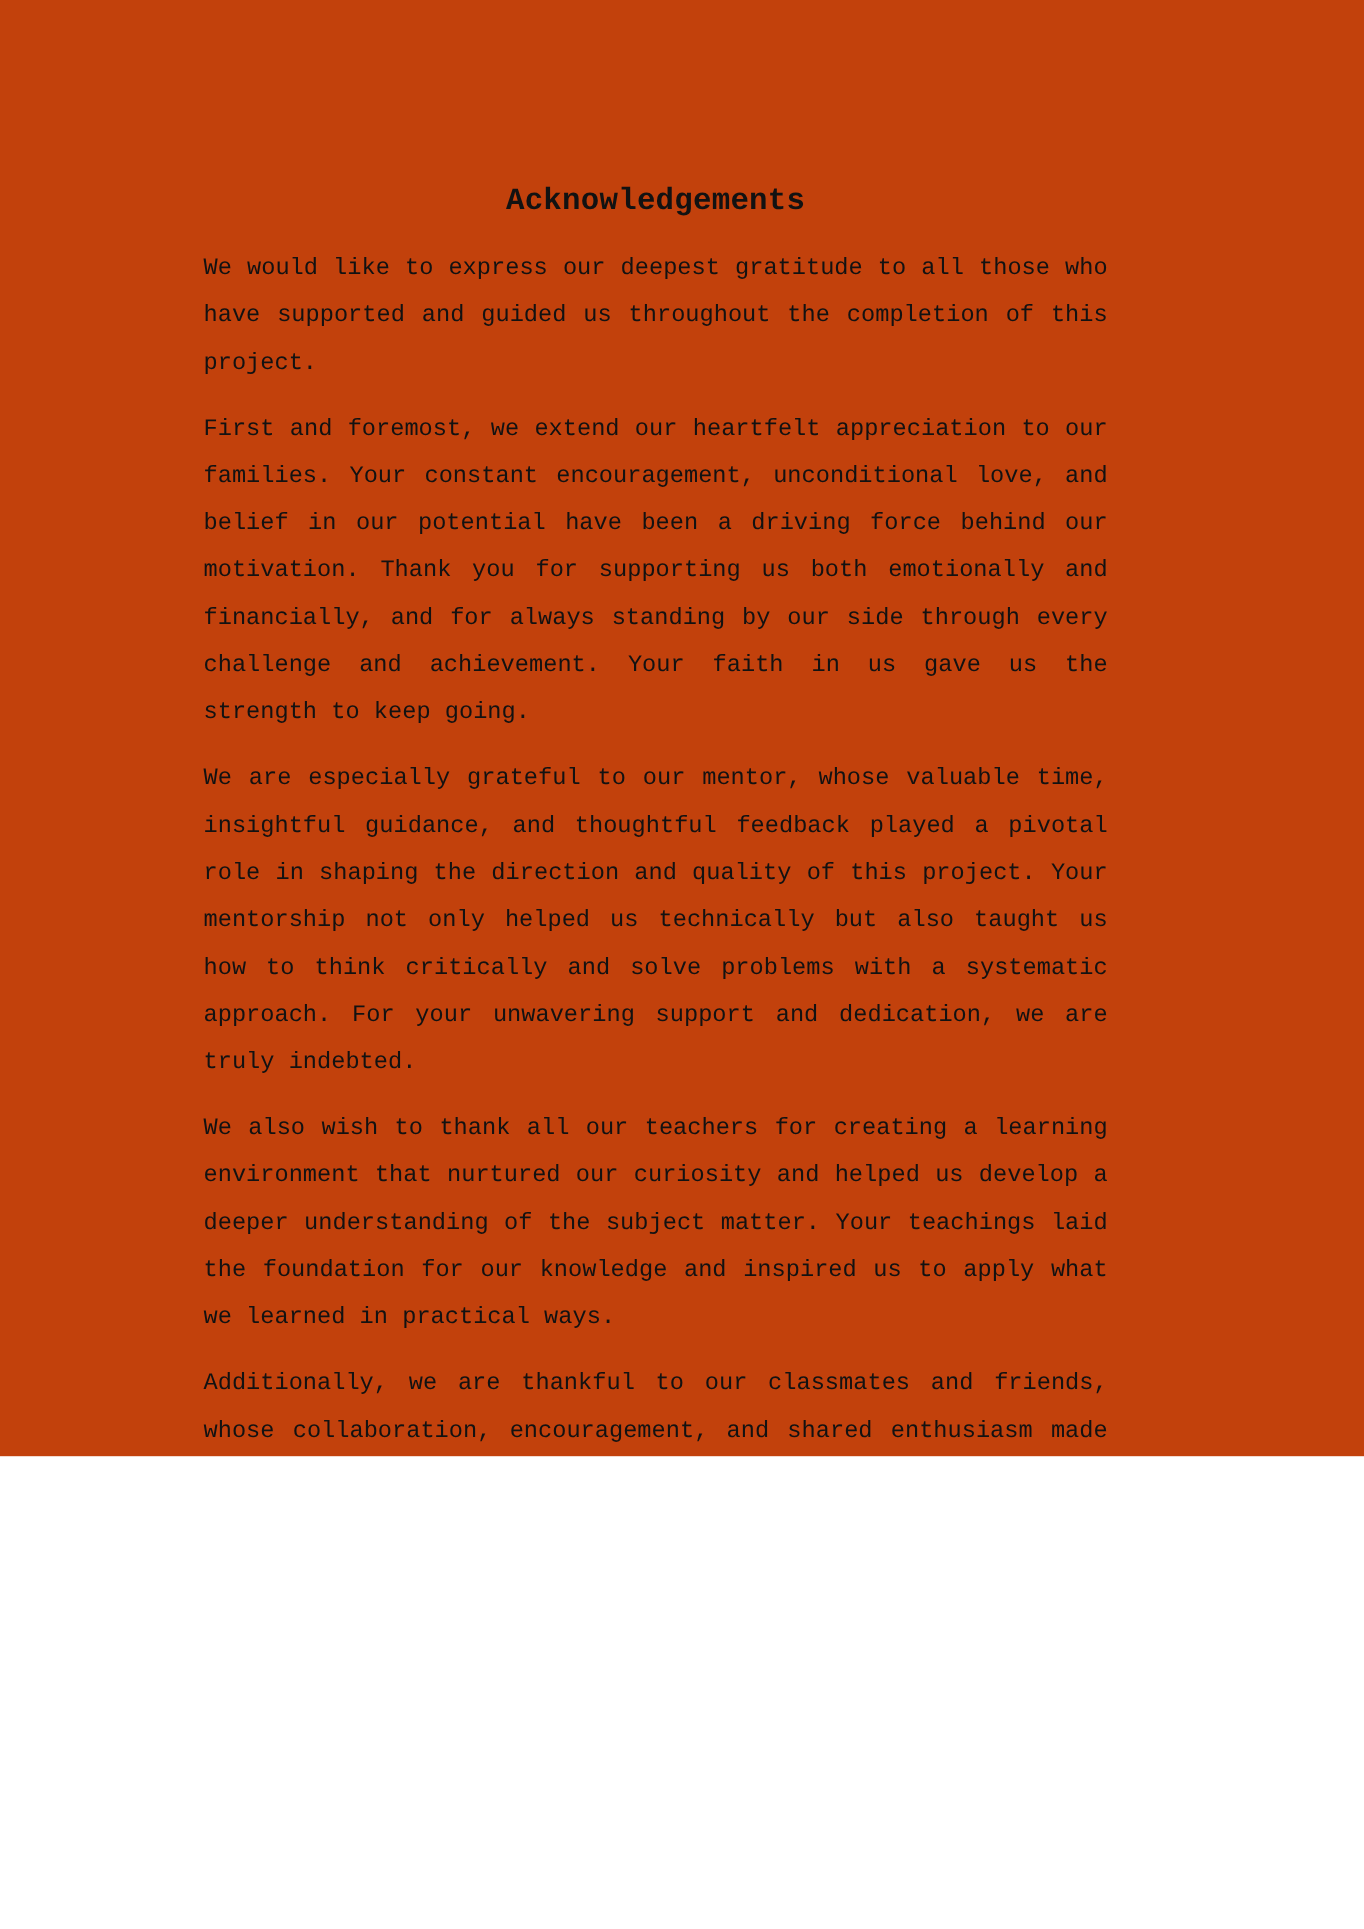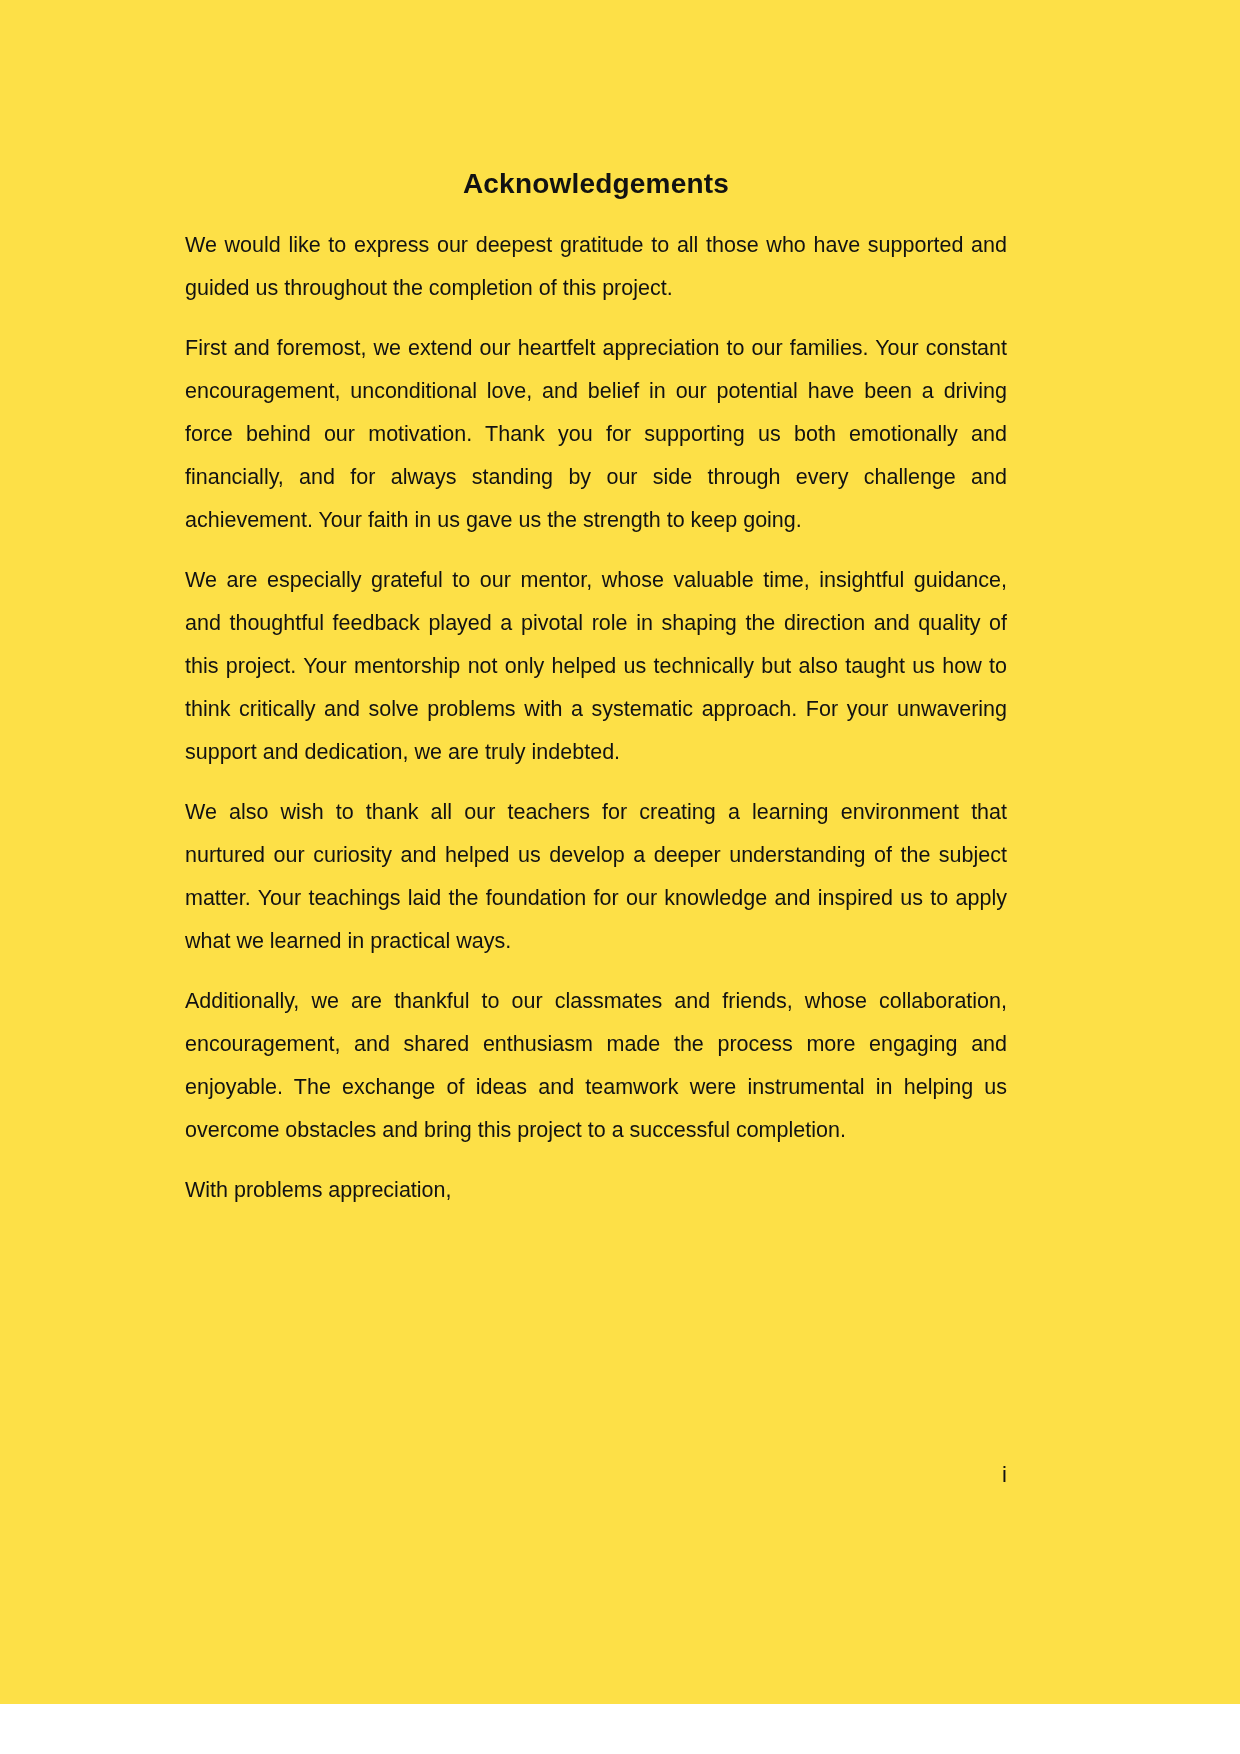--- a/index.html
+++ b/index.html
@@ -3,23 +3,23 @@
 <meta charset="utf-8">
 <style>
   html, body {
     margin: 0;
     padding: 0;
     background: #ffffff;
   }
   .page {
     position: relative;
     width: 1240px;
-    height: 1704px;
-    background: #fde047;
-    font-family: Liberation Sans, sans-serif;
+    height: 1324px;
+    background: #c2410c;
+    font-family: Liberation Mono, monospace;
     color: #121212;
     overflow: hidden;
   }
   .content {
     position: absolute;
     top: 168px;
     left: 185px;
     width: 822px;
   }
   .doc-title {

